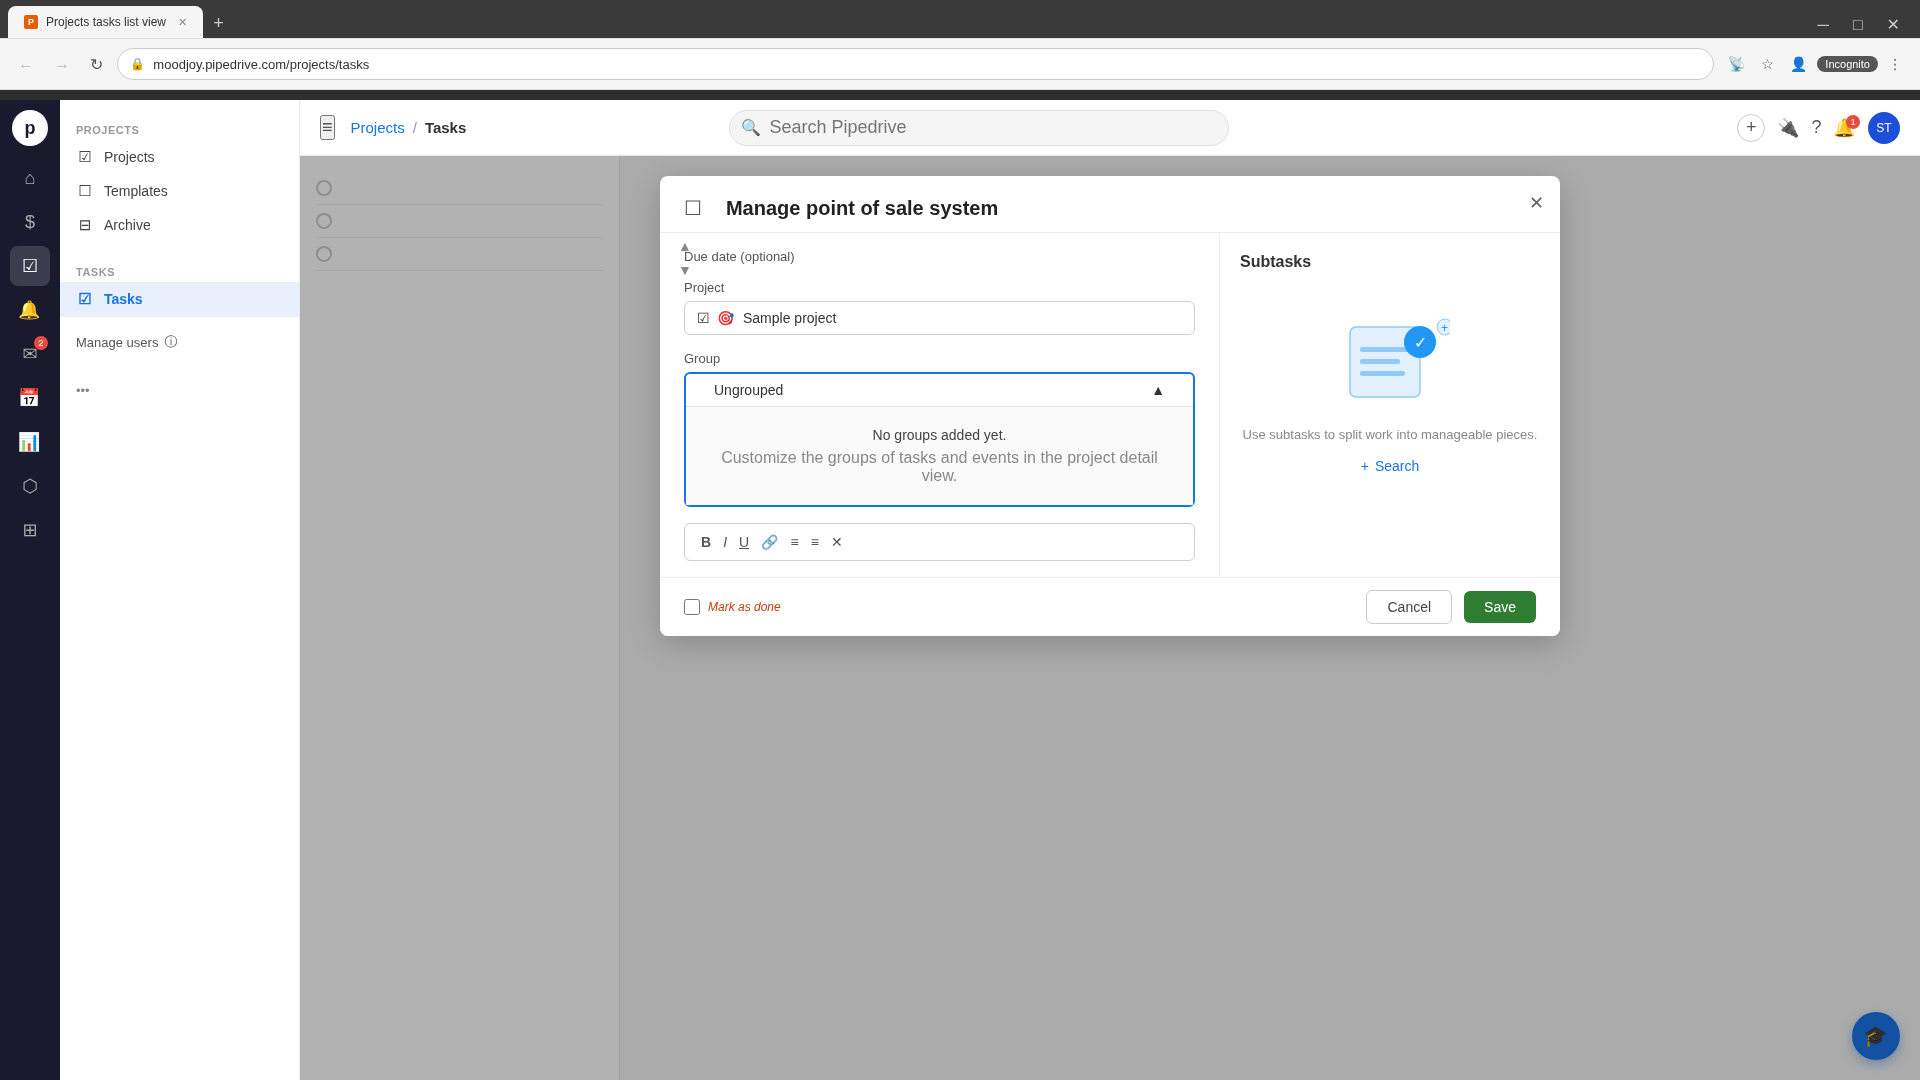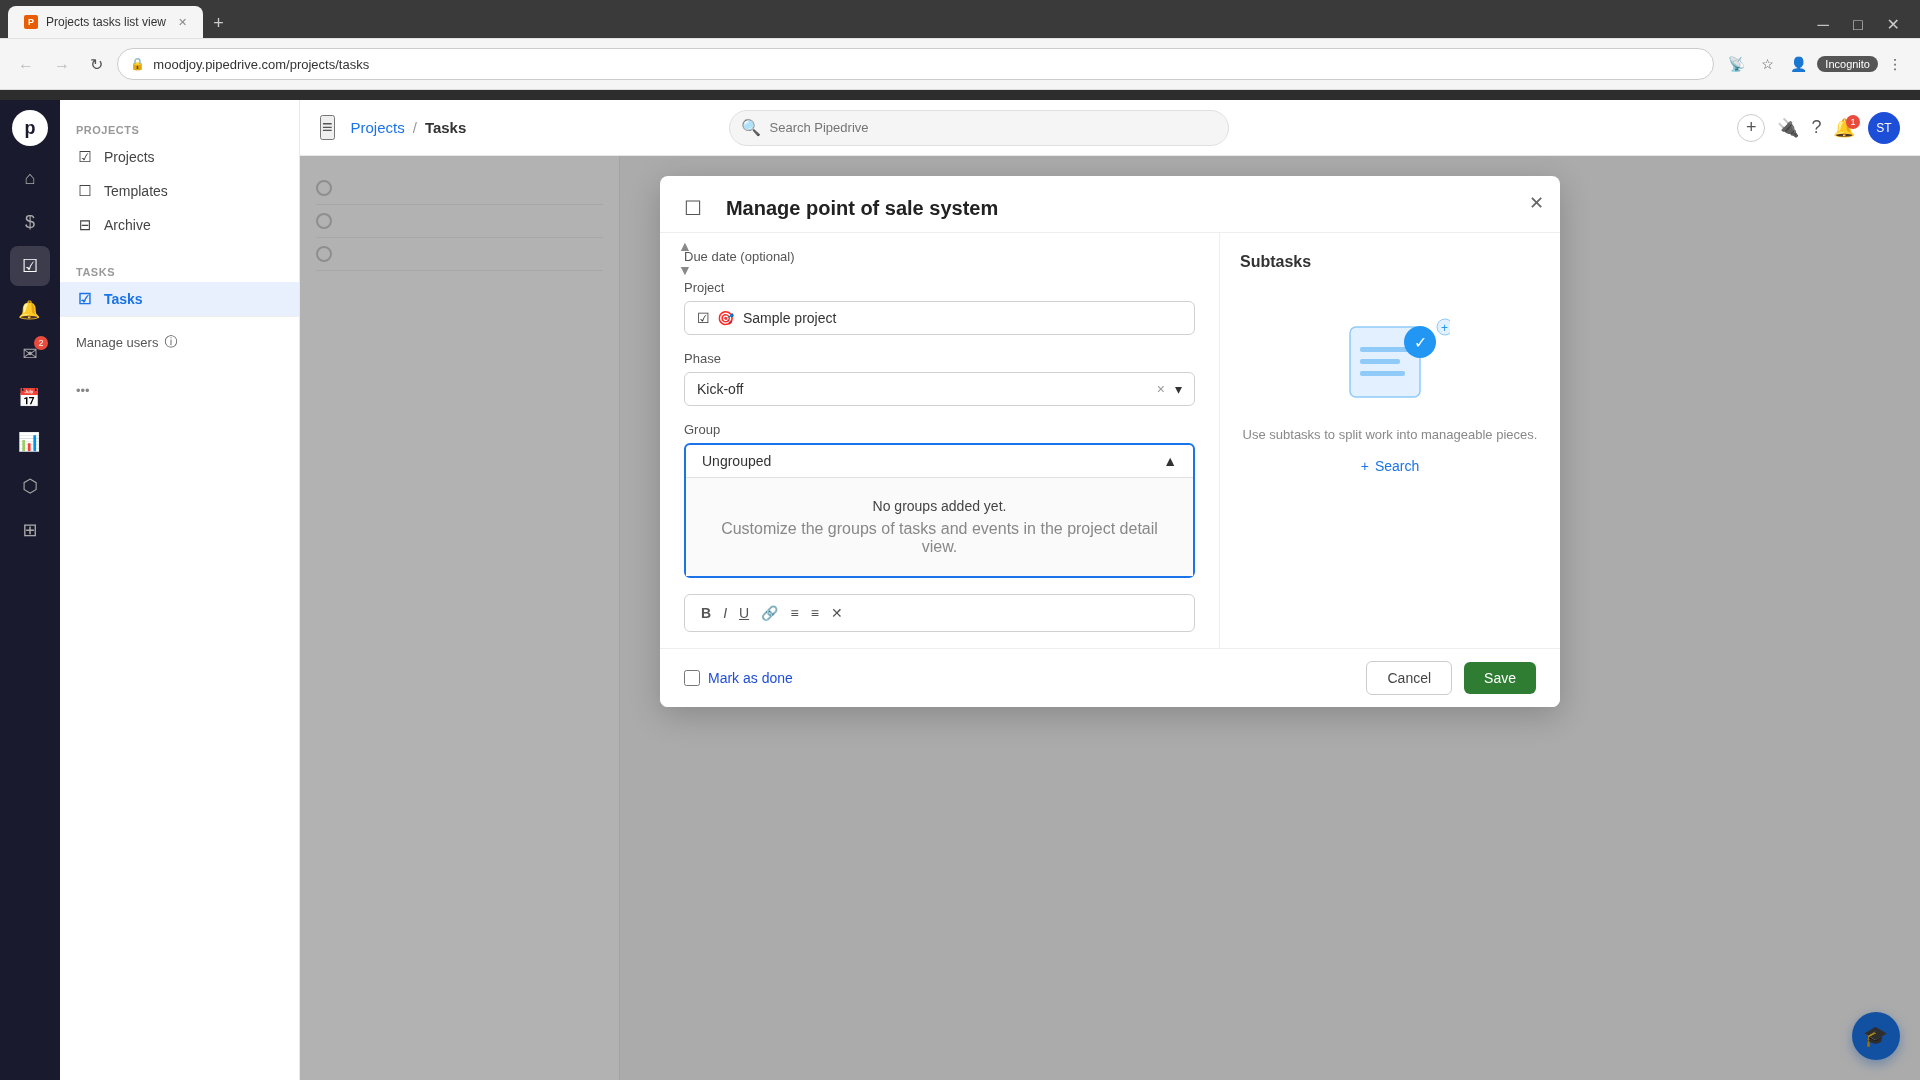--- a/index.html
+++ b/index.html
@@ -46,21 +46,21 @@
     .sidebar-section-gap { height: 16px; }
 
     
     .main-content { flex: 1; display: flex; flex-direction: column; overflow: hidden; }
     .app-header { height: 56px; border-bottom: 1px solid #e8e8e8; display: flex; align-items: center; padding: 0 20px; gap: 16px; background: #fff; }
     .header-menu-btn { color: #555; font-size: 18px; cursor: pointer; }
     .breadcrumb { display: flex; align-items: center; gap: 8px; font-size: 15px; color: #333; }
     .breadcrumb-sep { color: #999; }
     .breadcrumb-current { font-weight: 600; color: #333; }
     .header-search { flex: 1; max-width: 500px; margin: 0 auto; background: #f5f5f5; border: 1px solid #e0e0e0; border-radius: 20px; height: 36px; display: flex; align-items: center; padding: 0 12px; gap: 8px; }
-    .header-search input { background: none; border: none; outline: none; font-size: 13px; color: #4c1d95; width: 100%; }
+    .header-search input { background: none; border: none; outline: none; font-size: 18px; color: #4c1d95; width: 100%; }
     .header-actions { margin-left: auto; display: flex; align-items: center; gap: 12px; }
     .header-action-btn { background: none; border: none; cursor: pointer; color: #555; font-size: 18px; position: relative; }
     .notif-badge { position: absolute; top: -2px; right: -4px; background: #e74c3c; color: white; font-size: 9px; width: 14px; height: 14px; border-radius: 50%; display: flex; align-items: center; justify-content: center; }
     .user-avatar { width: 32px; height: 32px; background: #1d4ed8; color: white; border-radius: 50%; display: flex; align-items: center; justify-content: center; font-size: 12px; font-weight: 400; cursor: pointer; }
 
     
     .content-area { flex: 1; display: flex; position: relative; overflow: hidden; background: #f5f5f5; }
 
     
     .task-list-panel { width: 320px; background: #fff; border-right: 1px solid #e8e8e8; padding: 16px; position: relative; }
@@ -87,41 +87,41 @@
     .form-label { font-size: 13px; font-weight: 500; color: #555; margin-bottom: 6px; display: block; }
     .form-input { width: 100%; border: 1px solid #d0d0d0; border-radius: 6px; padding: 8px 12px; font-size: 14px; color: #333; outline: none; }
 
     .project-input { display: flex; align-items: center; gap: 8px; }
 
     .phase-select { width: 100%; border: 1px solid #d0d0d0; border-radius: 6px; padding: 8px 12px; font-size: 14px; color: #333; display: flex; align-items: center; justify-content: space-between; cursor: pointer; }
     .phase-select-value { color: #333; }
     .phase-clear { color: #999; cursor: pointer; margin-right: 4px; }
 
     .group-select { width: 100%; border: 2px solid #1a73e8; border-radius: 6px; font-size: 14px; color: #333; display: flex; flex-direction: column; }
-    .group-select-header { padding: 8px 16px; display: flex; align-items: center; justify-content: space-between; cursor: pointer; }
+    .group-select-header { padding: 8px 28px; display: flex; align-items: center; justify-content: space-between; cursor: pointer; }
     .group-dropdown { background: #fafafa; border-top: 1px solid #e0e0e0; padding: 20px; text-align: center; }
     .group-dropdown-title { font-size: 14px; font-weight: 500; color: #444; margin-bottom: 6px; }
     .group-dropdown-desc { font-size: 16px; color: #888; }
 
     
     .rich-toolbar { display: flex; align-items: center; gap: 4px; padding: 8px 12px; border: 1px solid #d0d0d0; border-radius: 6px; margin-top: 8px; }
     .rich-btn { background: none; border: none; cursor: pointer; color: #555; font-size: 14px; padding: 2px 4px; border-radius: 3px; }
 
     
     .modal-subtasks { width: 340px; padding: 20px; display: flex; flex-direction: column; align-items: center; }
     .subtasks-title { font-size: 16px; font-weight: 600; color: #333; margin-bottom: 16px; align-self: flex-start; }
     .subtasks-illustration { width: 120px; height: 100px; margin: 20px auto; }
     .subtasks-desc { font-size: 13px; color: #888; text-align: center; margin-bottom: 16px; }
     .add-subtask-btn { display: flex; align-items: center; gap: 6px; color: #1a73e8; font-size: 14px; cursor: pointer; background: none; border: none; }
 
     
     .modal-footer { padding: 12px 24px; border-top: 1px solid #eee; display: flex; align-items: center; justify-content: flex-end; gap: 12px; background: #fff; }
     .mark-done { display: flex; align-items: center; gap: 8px; margin-right: auto; }
     .mark-done-checkbox { width: 16px; height: 16px; border: 1px solid #ccc; border-radius: 3px; cursor: pointer; }
-    .mark-done-label { font-size: 14px; color: #1d4ed8; }
+    .mark-done-label { font-size: 12px; color: #c2410c; font-style: italic; }
     .btn-cancel { background: none; border: 1px solid #ccc; border-radius: 6px; padding: 8px 20px; font-size: 14px; color: #444; cursor: pointer; }
     .btn-save { background: #2e7d32; border: none; border-radius: 6px; padding: 8px 20px; font-size: 14px; color: #fff; cursor: pointer; font-weight: 500; }
 
     
     .help-fab { position: absolute; bottom: 20px; right: 20px; width: 48px; height: 48px; background: #1a73e8; border-radius: 50%; display: flex; align-items: center; justify-content: center; color: white; font-size: 20px; cursor: pointer; box-shadow: 0 4px 12px rgba(26,115,232,0.4); z-index: 5; }
 
     
     .task-item { display: flex; align-items: center; gap: 10px; padding: 8px 0; border-bottom: 1px solid #f0f0f0; }
     .task-checkbox { width: 16px; height: 16px; border: 2px solid #ccc; border-radius: 50%; flex-shrink: 0; }
 
@@ -283,30 +283,20 @@
 
             <div class="form-group">
               <label class="form-label">Project</label>
               <div class="form-input project-input">
                 <span>☑</span>
                 <span>🎯</span>
                 <span>Sample project</span>
               </div>
             </div>
 
-            <div class="form-group">
-              <label class="form-label">Phase</label>
-              <div class="phase-select form-input">
-                <span class="phase-select-value">Kick-off</span>
-                <span style="display:flex;align-items:center;gap:6px;">
-                  <span class="phase-clear">×</span>
-                  <span>▾</span>
-                </span>
-              </div>
-            </div>
 
             <div class="form-group">
               <label class="form-label">Group</label>
               <div class="group-select">
                 <div class="group-select-header">
                   <span>Ungrouped</span>
                   <span>▲</span>
                 </div>
                 <div class="group-dropdown">
                   <div class="group-dropdown-title">No groups added yet.</div>

